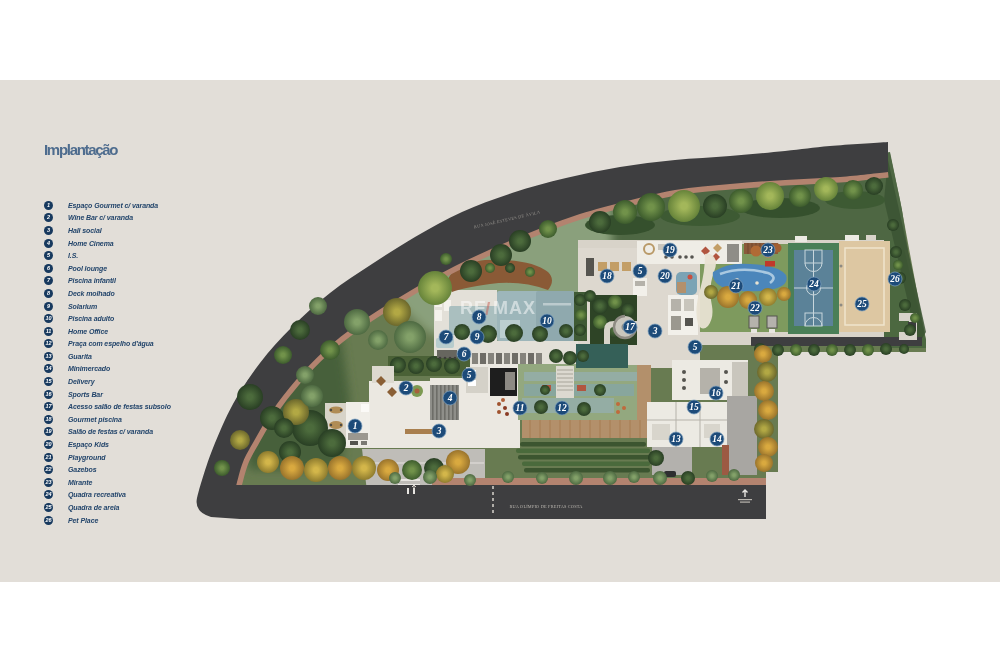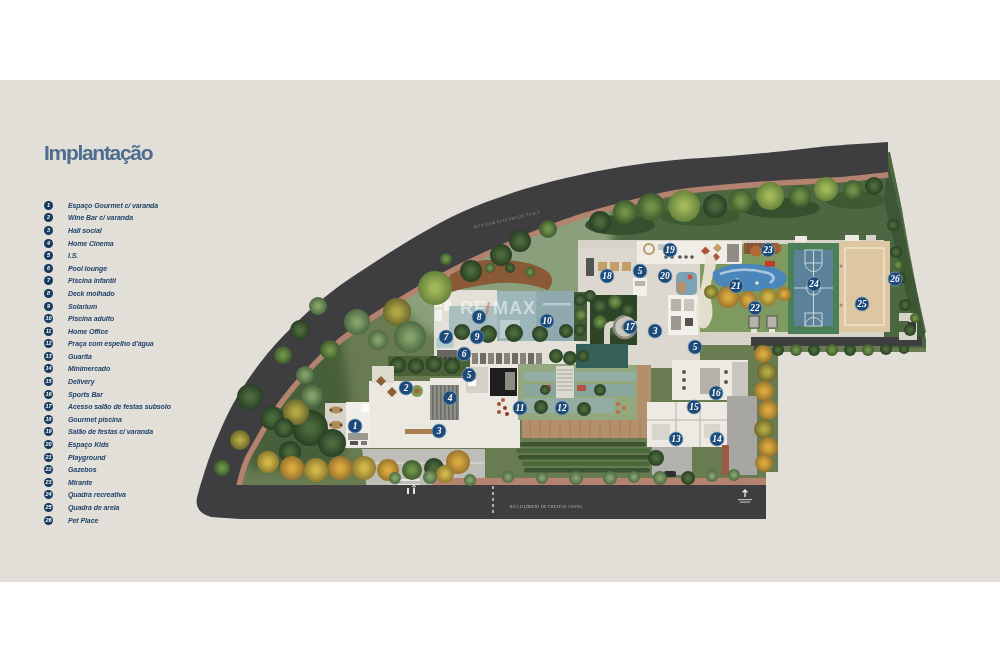--- a/index.html
+++ b/index.html
@@ -1,18 +1,18 @@
 <!DOCTYPE html>
 <html><head>
 <meta charset="utf-8">
 <style>
   html,body{margin:0;padding:0;background:#fff;width:1000px;height:667px;overflow:hidden;}
   #page{position:relative;width:1000px;height:667px;font-family:"Liberation Sans",sans-serif;}
   #band{position:absolute;left:0;top:80px;width:1000px;height:502px;background:#e2ded8;}
-  #title{position:absolute;left:44px;top:141px;font-size:21px;font-weight:bold;color:#4e6c8e;letter-spacing:-1.3px;}
+  #title{position:absolute;left:44px;top:141px;font-size:15px;font-weight:bold;color:#4e6c8e;letter-spacing:-1.3px;}
   #legend{position:absolute;left:44px;top:195.5px;}
   .li{position:relative;height:12.6px;white-space:nowrap;}
   .nb{display:inline-block;width:9px;height:9px;border-radius:50%;background:#17395e;color:#fff;font-size:5.5px;font-weight:bold;text-align:center;line-height:9px;vertical-align:middle;font-style:italic;}
   .tx{display:inline-block;margin-left:15px;font-size:7px;font-style:italic;font-weight:bold;color:#23456b;vertical-align:middle;font-family:"Liberation Sans",sans-serif;letter-spacing:-0.1px;}
   svg{position:absolute;left:0;top:0;}
   .badge{font-family:"Liberation Serif",serif;font-style:italic;font-weight:bold;fill:#fff;}
 </style>
 </head>
 <body>
 <div id="page">

